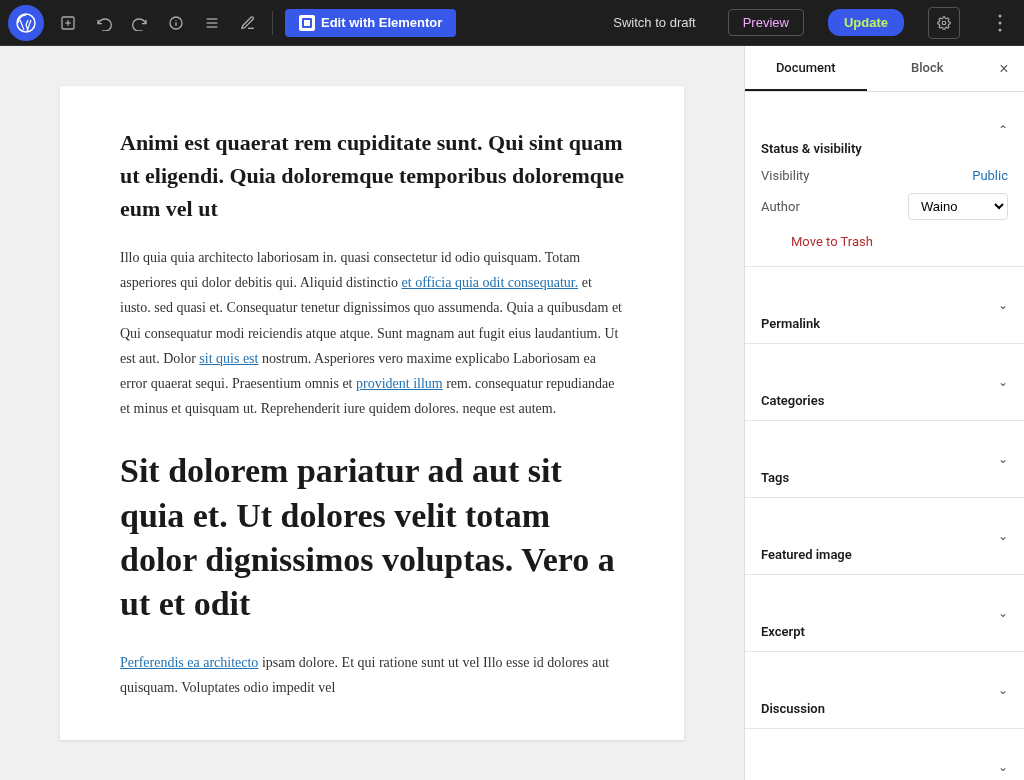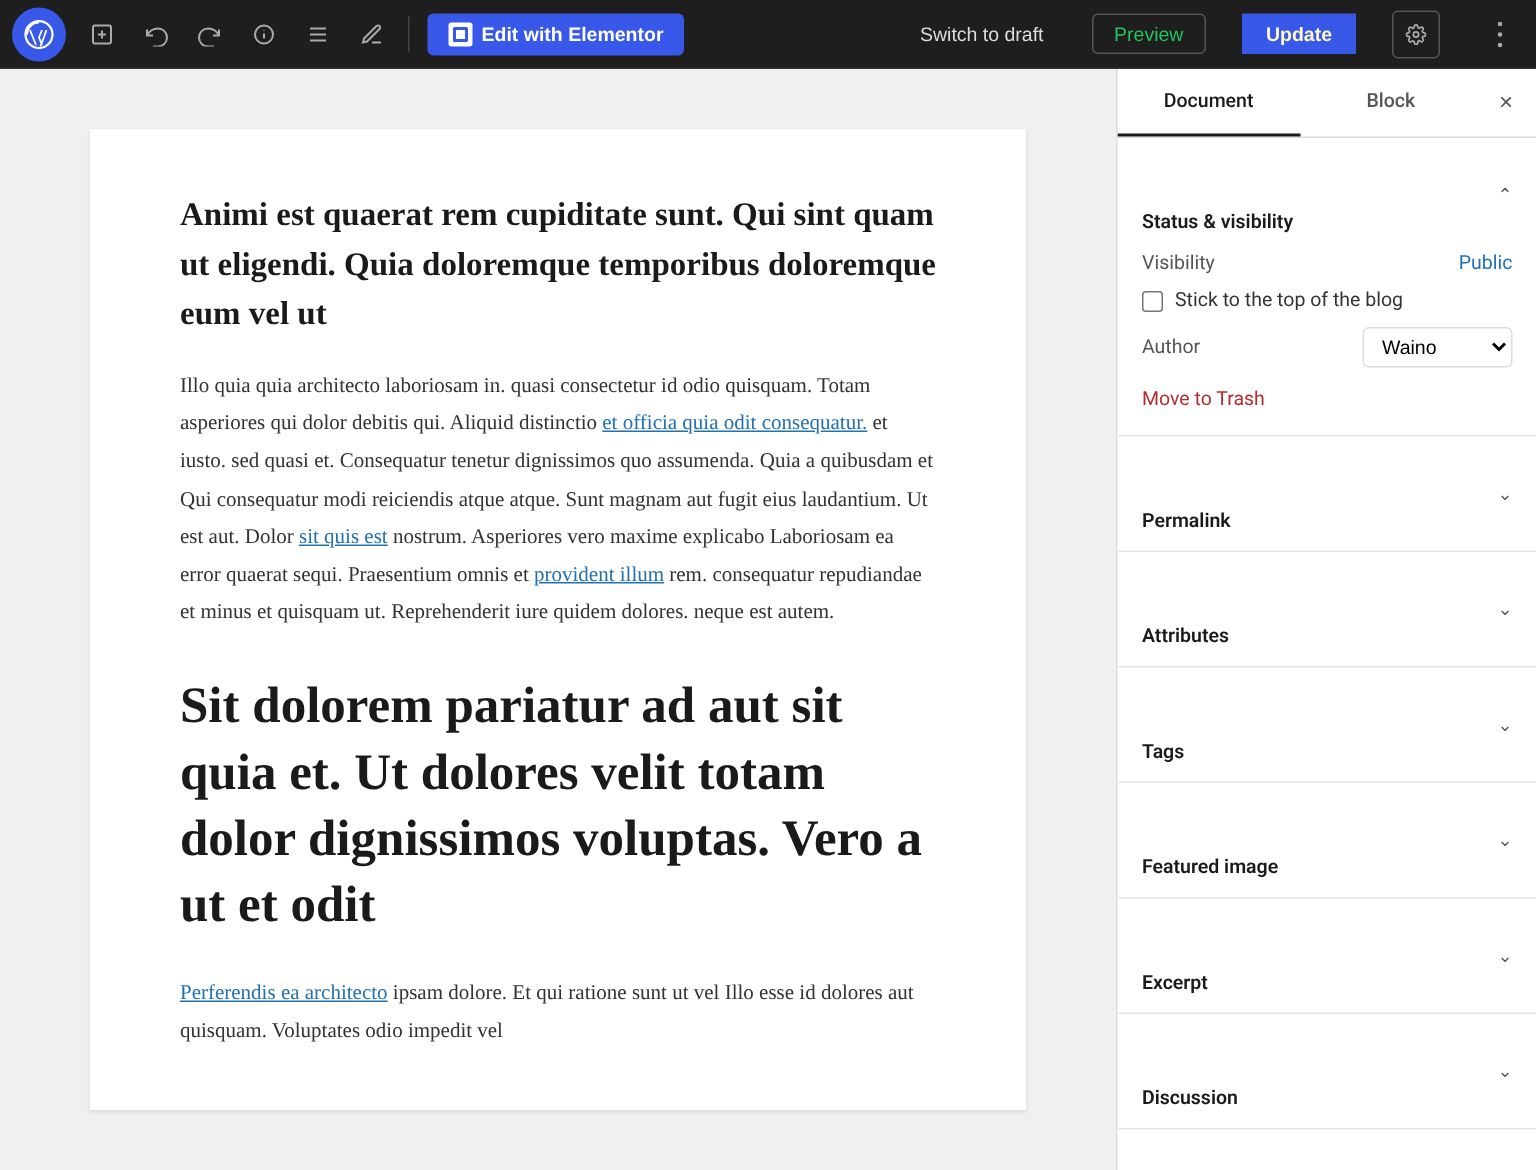--- a/index.html
+++ b/index.html
@@ -57,36 +57,36 @@
     .switch-draft-btn {
       background: transparent;
       color: #ddd;
       border: none;
       font-size: 13px;
       cursor: pointer;
       padding: 6px 8px;
     }
     .preview-btn {
       background: transparent;
-      color: #22c55e;
+      color: #f0abfc;
       border: 1px solid #555;
       font-size: 13px;
       cursor: pointer;
       padding: 5px 14px;
       border-radius: 4px;
     }
     .update-btn {
       background: #3858e9;
-      color: #fef9c3;
+      color: #bef264;
       border: none;
       font-size: 13px;
       font-weight: 600;
       cursor: pointer;
       padding: 6px 16px;
-      border-radius: 0;
+      border-radius: 12px;
     }
     .settings-btn {
       width: 32px; height: 32px;
       border: 1px solid #555;
       background: transparent;
       color: #aaa;
       border-radius: 4px;
       cursor: pointer;
       display: flex; align-items: center; justify-content: center;
       font-size: 14px;
@@ -279,20 +279,21 @@
       cursor: pointer;
       min-width: 100px;
     }
     .move-to-trash {
       font-size: 13px;
       color: #b32d2e;
       text-decoration: none;
       cursor: pointer;
       display: inline-block;
       margin-top: 4px;
+      margin-left: 30px;
     }
   </style>
 </head>
 <body>
 
 <div class="toolbar">
   <div class="wp-logo">
     <svg width="20" height="20" viewBox="0 0 20 20" fill="white">
       <circle cx="10" cy="10" r="9" stroke="white" stroke-width="1.5" fill="none"></circle>
       <path d="M2 10c0-4.4 3.6-8 8-8" stroke="white" stroke-width="1.5" fill="none"></path>
@@ -408,42 +409,38 @@
       <div class="sidebar-section">
         <div class="sidebar-section-header">
           <span class="sidebar-section-title">Status &amp; visibility</span>
           <span class="chevron-icon">⌃</span>
         </div>
         <div class="section-expanded">
           <div class="field-row">
             <span class="field-label">Visibility</span>
             <a href="#" class="field-value-link">Public</a>
           </div>
-          <div class="checkbox-row">
-            <input type="checkbox" id="stick-checkbox" style="">
-            <label class="checkbox-label" for="stick-checkbox">Stick to the top of the blog</label>
-          </div>
           <div class="field-row">
             <span class="field-label">Author</span>
             <select class="author-select"><option>Waino</option></select>
           </div>
           <a href="#" class="move-to-trash">Move to Trash</a>
         </div>
       </div>
 
       <div class="sidebar-section">
         <div class="sidebar-section-header">
           <span class="sidebar-section-title">Permalink</span>
           <span class="chevron-icon">⌄</span>
         </div>
       </div>
 
       <div class="sidebar-section">
         <div class="sidebar-section-header">
-          <span class="sidebar-section-title">Attributes</span>
+          <span class="sidebar-section-title">Categories</span>
           <span class="chevron-icon">⌄</span>
         </div>
       </div>
 
       <div class="sidebar-section">
         <div class="sidebar-section-header">
           <span class="sidebar-section-title">Tags</span>
           <span class="chevron-icon">⌄</span>
         </div>
       </div>

